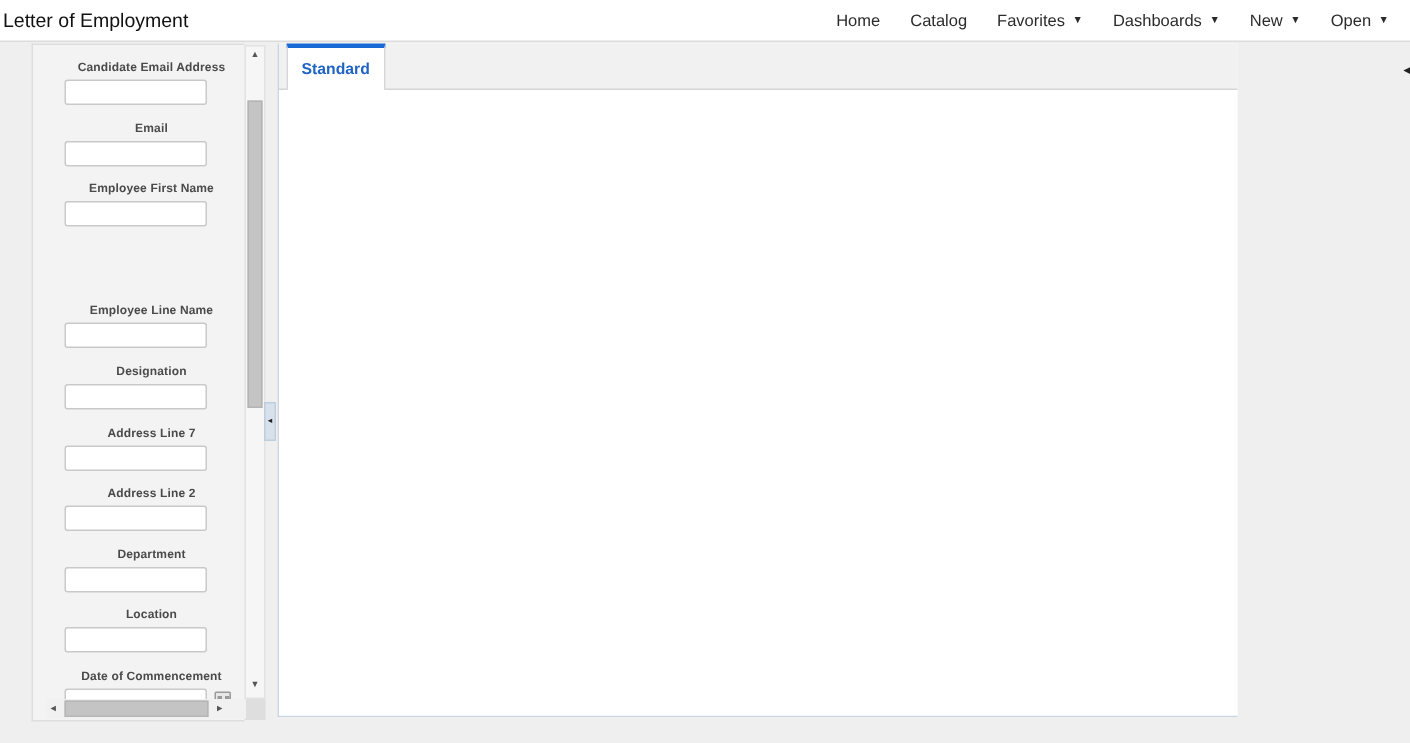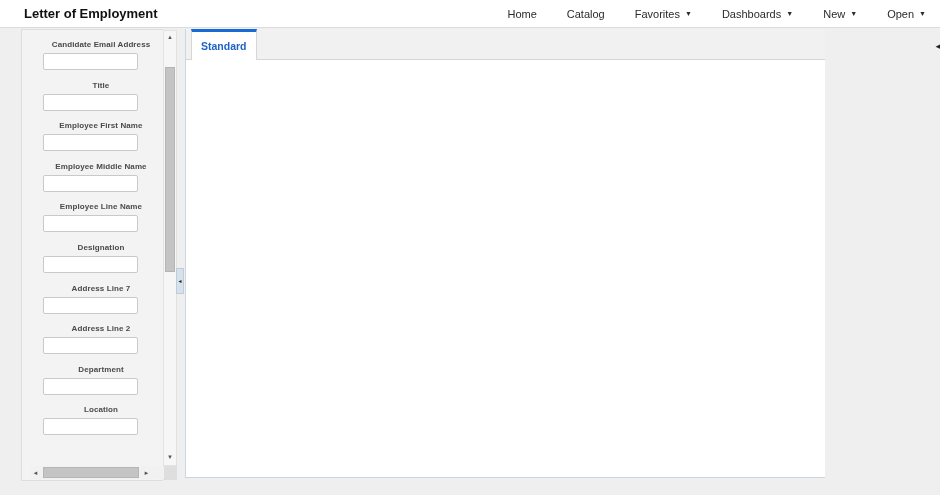--- a/index.html
+++ b/index.html
@@ -9,25 +9,25 @@
     background:#efefef; overflow:hidden;
     font-family:"Liberation Sans", sans-serif;
   }
   
   .header {
     position:absolute; left:0; top:0; width:940px; height:28px;
     background:#ffffff; border-bottom:1px solid #dcdcdc;
     display:flex; align-items:center; justify-content:space-between;
   }
   .header-title {
-    margin-left:24px; font-size:13px; font-weight:bold; color:#111111;
+    margin-left:2px; font-size:13px; font-weight:normal; color:#111111;
   }
   .global-nav { display:flex; align-items:center; margin-right:14px; }
   .nav-item {
-    display:flex; align-items:center; margin-left:30px;
+    display:flex; align-items:center; margin-left:20px;
     font-size:11px; color:#2b2b2b; cursor:pointer; white-space:nowrap;
   }
   .nav-caret { font-size:7px; color:#2b2b2b; margin-left:5px; line-height:1; }
   
   .params-panel {
     position:absolute; left:21px; top:29px; width:142px; height:452px;
     background:#f3f3f3; border:1px solid #dedede; border-right:none;
     overflow:hidden;
   }
   .field { position:absolute; left:21px; width:116px; }
@@ -147,31 +147,27 @@
         </div>
       </div>
   </div>
 
   <div class="params-panel">
       <div class="field" style="top: 10px;">
         <div class="field-label">Candidate Email Address</div>
         <input class="field-input" type="text" style="">
       </div>
       <div class="field" style="top: 50.6px;">
-        <div class="field-label">Title</div>
+        <div class="field-label">Email</div>
         <input class="field-input" type="text" style="">
       </div>
       <div class="field" style="top: 91.2px;">
         <div class="field-label">Employee First Name</div>
         <input class="field-input" type="text" style="">
       </div>
-      <div class="field" style="top: 131.8px;">
-        <div class="field-label">Employee Middle Name</div>
-        <input class="field-input" type="text" style="">
-      </div>
       <div class="field" style="top: 172.4px;">
         <div class="field-label">Employee Line Name</div>
         <input class="field-input" type="text" style="">
       </div>
       <div class="field" style="top: 213px;">
         <div class="field-label">Designation</div>
         <input class="field-input" type="text" style="">
       </div>
       <div class="field" style="top: 253.6px;">
         <div class="field-label">Address Line 7</div>
@@ -181,20 +177,25 @@
         <div class="field-label">Address Line 2</div>
         <input class="field-input" type="text" style="">
       </div>
       <div class="field" style="top: 334.8px;">
         <div class="field-label">Department</div>
         <input class="field-input" type="text" style="">
       </div>
       <div class="field" style="top: 375.4px;">
         <div class="field-label">Location</div>
         <input class="field-input" type="text" style="">
+      </div>
+      <div class="field" style="top: 416px;">
+        <div class="field-label">Date of Commencement</div>
+        <input class="field-input" type="text" style="">
+        <span class="date-icon"></span>
       </div>
     </div>
 
   <div class="v-scrollbar">
     <div class="v-arrow-up">▲</div>
     <div class="v-thumb"></div>
     <div class="v-arrow-down">▼</div>
   </div>
   <div class="scroll-corner"></div>
 

